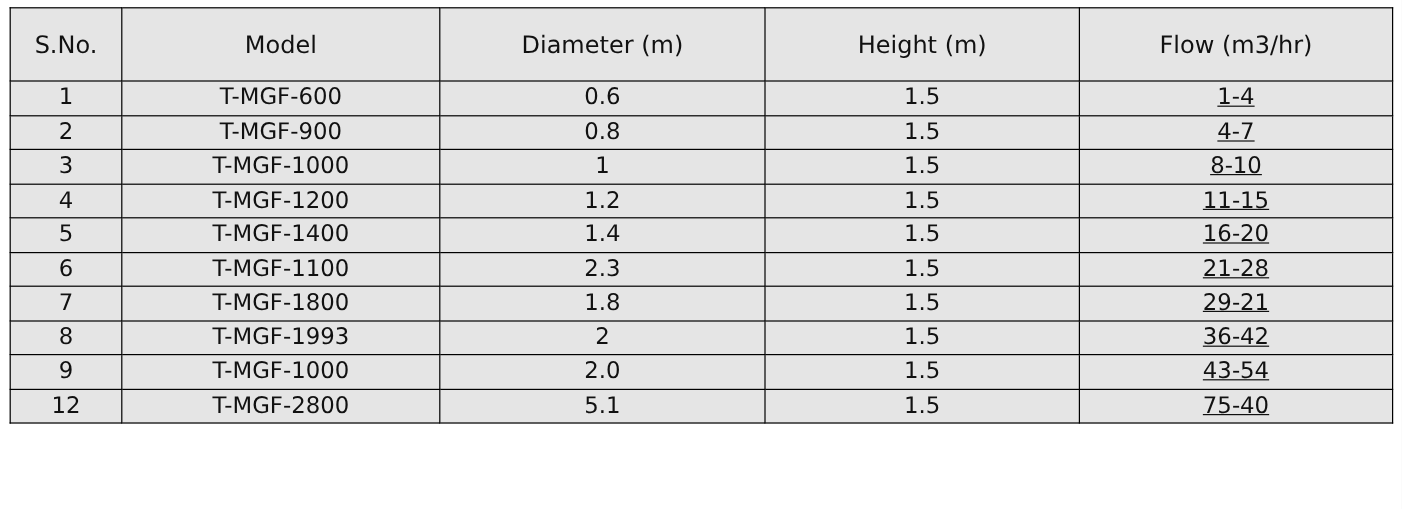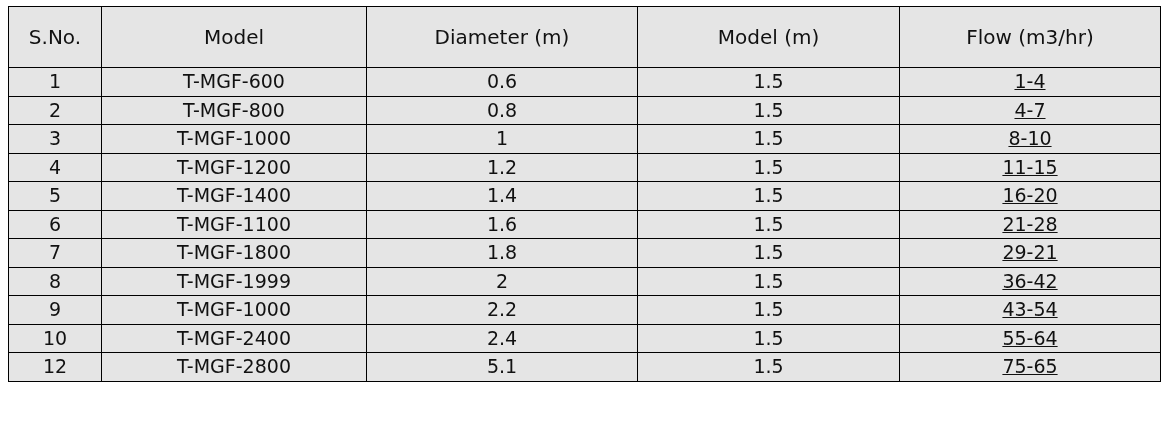--- a/index.html
+++ b/index.html
@@ -65,35 +65,35 @@
       <col class="c-model">
       <col class="c-diam">
       <col class="c-height">
       <col class="c-flow">
     </colgroup>
     <thead>
       <tr>
         <th>S.No.</th>
         <th>Model</th>
         <th>Diameter (m)</th>
-        <th>Model (m)</th>
+        <th>Height (m)</th>
         <th>Flow (m3/hr)</th>
       </tr>
     </thead>
     <tbody>
       <tr>
         <td class="sno">1</td>
         <td class="model">T-MGF-600</td>
         <td class="diam">0.6</td>
         <td class="height">1.5</td>
         <td class="flow">1-4</td>
       </tr>
       <tr>
         <td class="sno">2</td>
-        <td class="model">T-MGF-800</td>
+        <td class="model">T-MGF-900</td>
         <td class="diam">0.8</td>
         <td class="height">1.5</td>
         <td class="flow">4-7</td>
       </tr>
       <tr>
         <td class="sno">3</td>
         <td class="model">T-MGF-1000</td>
         <td class="diam">1</td>
         <td class="height">1.5</td>
         <td class="flow">8-10</td>
@@ -108,54 +108,47 @@
       <tr>
         <td class="sno">5</td>
         <td class="model">T-MGF-1400</td>
         <td class="diam">1.4</td>
         <td class="height">1.5</td>
         <td class="flow">16-20</td>
       </tr>
       <tr>
         <td class="sno">6</td>
         <td class="model">T-MGF-1100</td>
-        <td class="diam">1.6</td>
+        <td class="diam">2.3</td>
         <td class="height">1.5</td>
         <td class="flow">21-28</td>
       </tr>
       <tr>
         <td class="sno">7</td>
         <td class="model">T-MGF-1800</td>
         <td class="diam">1.8</td>
         <td class="height">1.5</td>
         <td class="flow">29-21</td>
       </tr>
       <tr>
         <td class="sno">8</td>
-        <td class="model">T-MGF-1999</td>
+        <td class="model">T-MGF-1993</td>
         <td class="diam">2</td>
         <td class="height">1.5</td>
         <td class="flow">36-42</td>
       </tr>
       <tr>
         <td class="sno">9</td>
         <td class="model">T-MGF-1000</td>
-        <td class="diam">2.2</td>
+        <td class="diam">2.0</td>
         <td class="height">1.5</td>
         <td class="flow">43-54</td>
-      </tr>
-      <tr>
-        <td class="sno">10</td>
-        <td class="model">T-MGF-2400</td>
-        <td class="diam">2.4</td>
-        <td class="height">1.5</td>
-        <td class="flow">55-64</td>
       </tr>
       <tr>
         <td class="sno">12</td>
         <td class="model">T-MGF-2800</td>
         <td class="diam">5.1</td>
         <td class="height">1.5</td>
-        <td class="flow">75-65</td>
+        <td class="flow">75-40</td>
       </tr>
     </tbody>
   </table>
 </div>
 
 </body></html>

